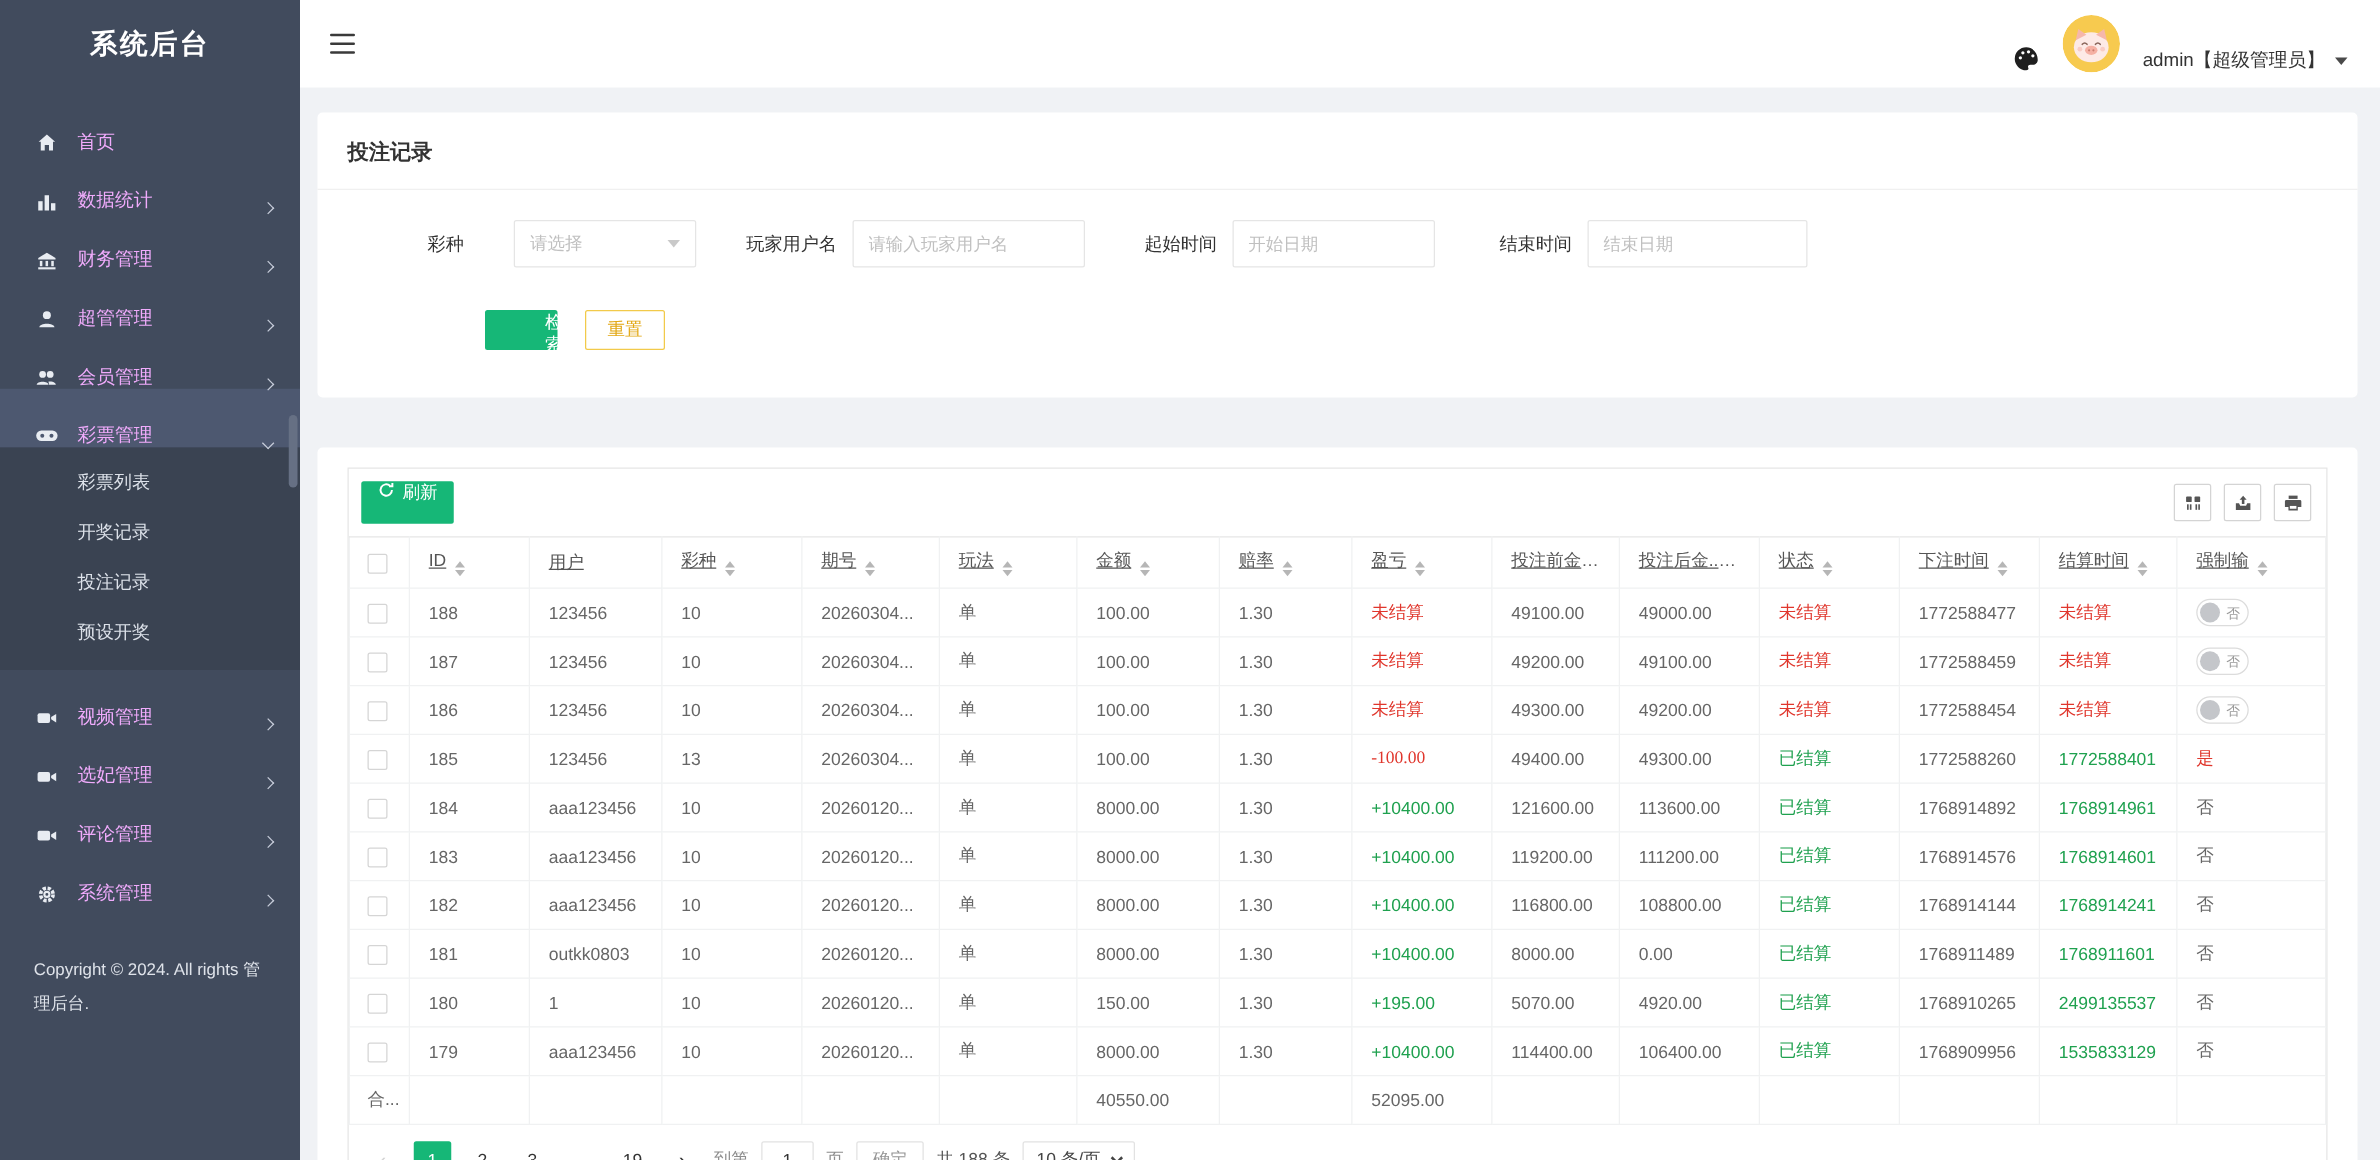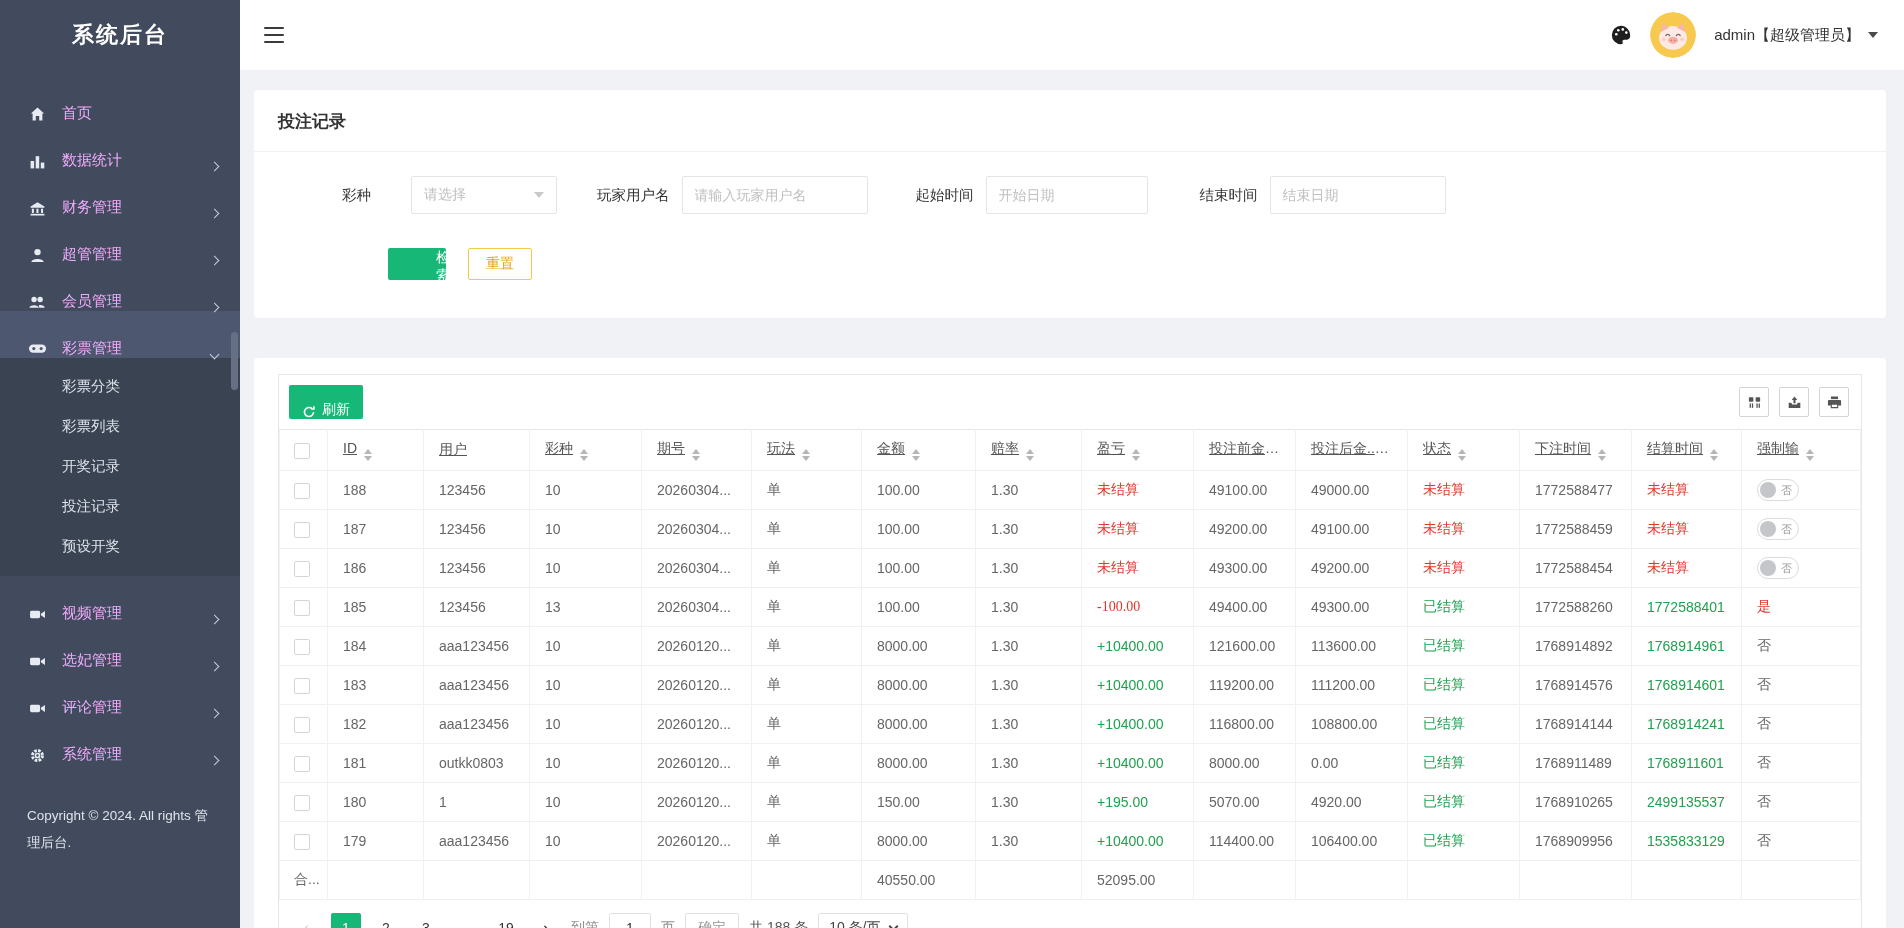--- a/index.html
+++ b/index.html
@@ -20,21 +20,21 @@
   .chev.down { transform:rotate(135deg); margin-top:-4px; }
   .submenu { background:#3a4352; padding:8px 0 10px; }
   .submenu-item { height:40px; line-height:40px; padding-left:62px; font-size:14.5px; color:#dde2ea; cursor:pointer; }
   .copyright { margin-top:38px; padding:0 30px 0 27px; font-size:13.5px; color:#dfe3ea; line-height:2.0; }
   .side-thumb { position:fixed; left:231px; top:332px; width:7px; height:58px; border-radius:4px; background:#667084; z-index:11; }
   
   .header { margin-left:240px; height:70px; background:#fff; display:flex; align-items:center; padding:0 26px 0 24px; }
   .hamburger { width:20px; height:16px; display:flex; flex-direction:column; justify-content:space-between; cursor:pointer; }
   .hamburger i { display:block; height:2px; background:#3a3a3a; border-radius:1px; }
   .hamburger i:nth-child(2){ width:20px; } .hamburger i:nth-child(1){ width:20px; } .hamburger i:nth-child(3){ width:20px; }
-  .header-right { margin-left:auto; display:flex; align-items:center; gap:18px; }
+  .header-right { margin-left:auto; display:flex; align-items:flex-end; gap:18px; }
   .avatar { width:46px; height:46px; border-radius:50%; overflow:hidden; }
   .user-chip { display:flex; align-items:center; gap:8px; cursor:pointer; color:#333; font-size:15px; }
   .caret-down { width:0; height:0; border-left:5px solid transparent; border-right:5px solid transparent; border-top:6px solid #4a4a4a; }
   
   .content { margin-left:240px; padding:20px 18px 0 14px; }
   .card { background:#fff; border-radius:4px; }
   .card1 { padding:20px 24px 38px; }
   .page-title { font-size:17px; font-weight:bold; color:#333; margin:0; }
   .divider { border-bottom:1px solid #f0f0f0; margin:18px -24px 24px; }
   .form-row { display:flex; align-items:center; }
@@ -49,21 +49,21 @@
   .inp::placeholder { color:#c0c0c0; }
   .inp-user { width:186px; } .inp-date { width:162px; } .inp-date2 { width:176px; }
   .btn-row { margin-top:34px; padding-left:110px; display:flex; gap:22px; }
   .btn { border:none; border-radius:2px; font-size:14px; cursor:pointer; font-family:inherit; }
   .btn-search { background:#16b777; color:#fff; width:58px; height:32px;padding-left:48px; }
   .btn-reset { background:#fff; color:#e2a712; border:1px solid #f2ca4a; width:64px; height:32px; }
   
   .card2 { margin-top:40px; padding:16px 24px 14px; }
   .table-box { border:1px solid #e6e6e6; }
   .toolbar { padding:10px; display:flex; align-items:center; }
-  .btn-refresh { background:#16b777; color:#fff; height:34px; padding:0 13px; display:flex; align-items:flex-end; gap:6px; font-size:14px; }
+  .btn-refresh { background:#16b777; color:#fff; height:34px; padding:0 13px; display:flex; align-items:flex-start; gap:6px; font-size:14px; }
   .tool-icons { margin-left:auto; display:flex; gap:10px; padding-right:2px; }
   .tool-btn { width:30px; height:30px; border:1px solid #d4d4d4; background:#fff; border-radius:2px; display:flex; align-items:center; justify-content:center; color:#555; cursor:pointer; }
   table { width:100%; border-collapse:collapse; table-layout:fixed; font-size:14px; color:#666; }
   th,td { border:1px solid #f0f1f2; padding:0 15px; text-align:left; white-space:nowrap; overflow:hidden; text-overflow:ellipsis; }
   thead th { height:41px; color:#555; font-weight:normal; border-top:1px solid #e6e6e6;text-decoration:underline; }
   tbody td { height:39px; }
   td.cb-cell, th.cb-cell { padding:0 0 0 14px; }
   .cb { width:16px; height:16px; border:1px solid #d5d5d5; border-radius:2px; background:#fff; display:inline-block; vertical-align:middle; cursor:pointer; }
   .sort { display:inline-flex; flex-direction:column; gap:2px; margin-left:7px; vertical-align:-1px; cursor:pointer; }
   .sort i { width:0; height:0; border-left:4px solid transparent; border-right:4px solid transparent; }
@@ -153,21 +153,20 @@
           <svg viewBox="0 0 16 16" width="19" height="19" fill="currentColor">
             <rect x="0.8" y="4.6" width="14.4" height="7" rx="3.5"></rect>
             <circle cx="4.9" cy="8.1" r="1.35" fill="#4d5870"></circle>
             <circle cx="11.1" cy="8.1" r="1.35" fill="#4d5870"></circle>
           </svg>
         </span>
         <span>彩票管理</span>
         <span class="chev down"></span>
       </div>
       <div class="submenu">
-        <div class="submenu-item">彩票分类</div>
         <div class="submenu-item">彩票列表</div>
         <div class="submenu-item">开奖记录</div>
         <div class="submenu-item">投注记录</div>
         <div class="submenu-item">预设开奖</div>
       </div>
       <div class="menu-item">
         <span class="mi-icon">
           <svg viewBox="0 0 16 16" width="17" height="17" fill="currentColor">
             <rect x="1" y="4.4" width="9.4" height="7.2" rx="1.4"></rect>
             <path d="M11.2 7.2 15 4.8v6.4l-3.8-2.4Z"></path>

